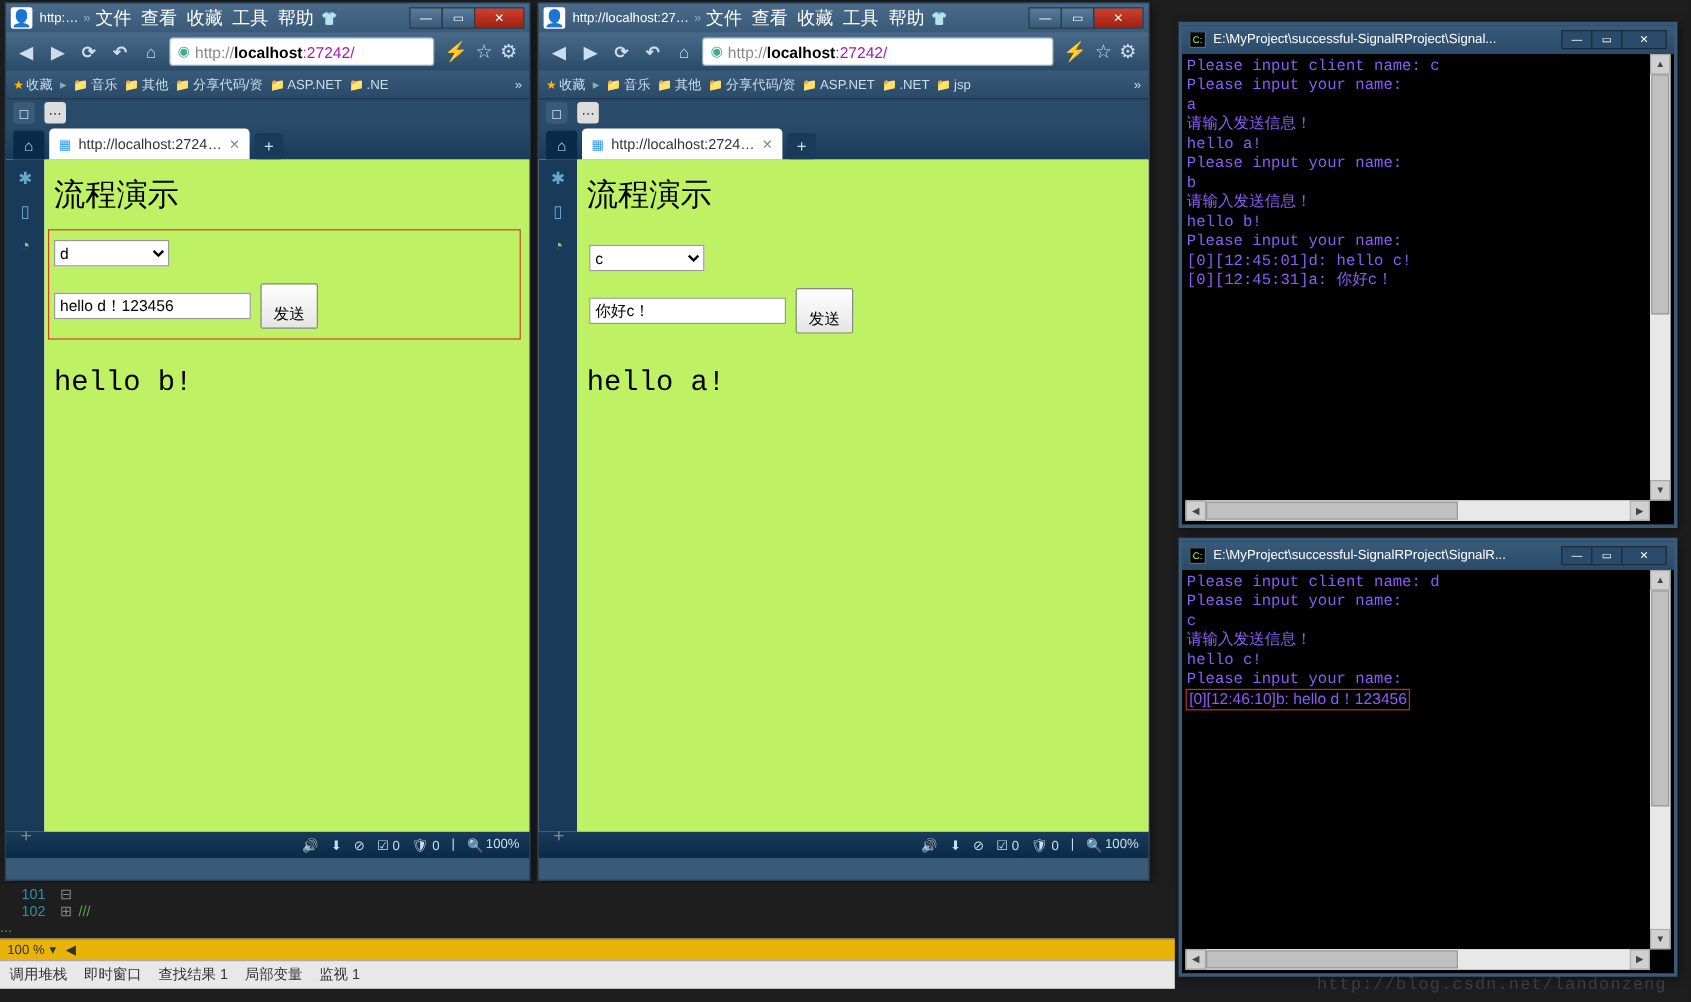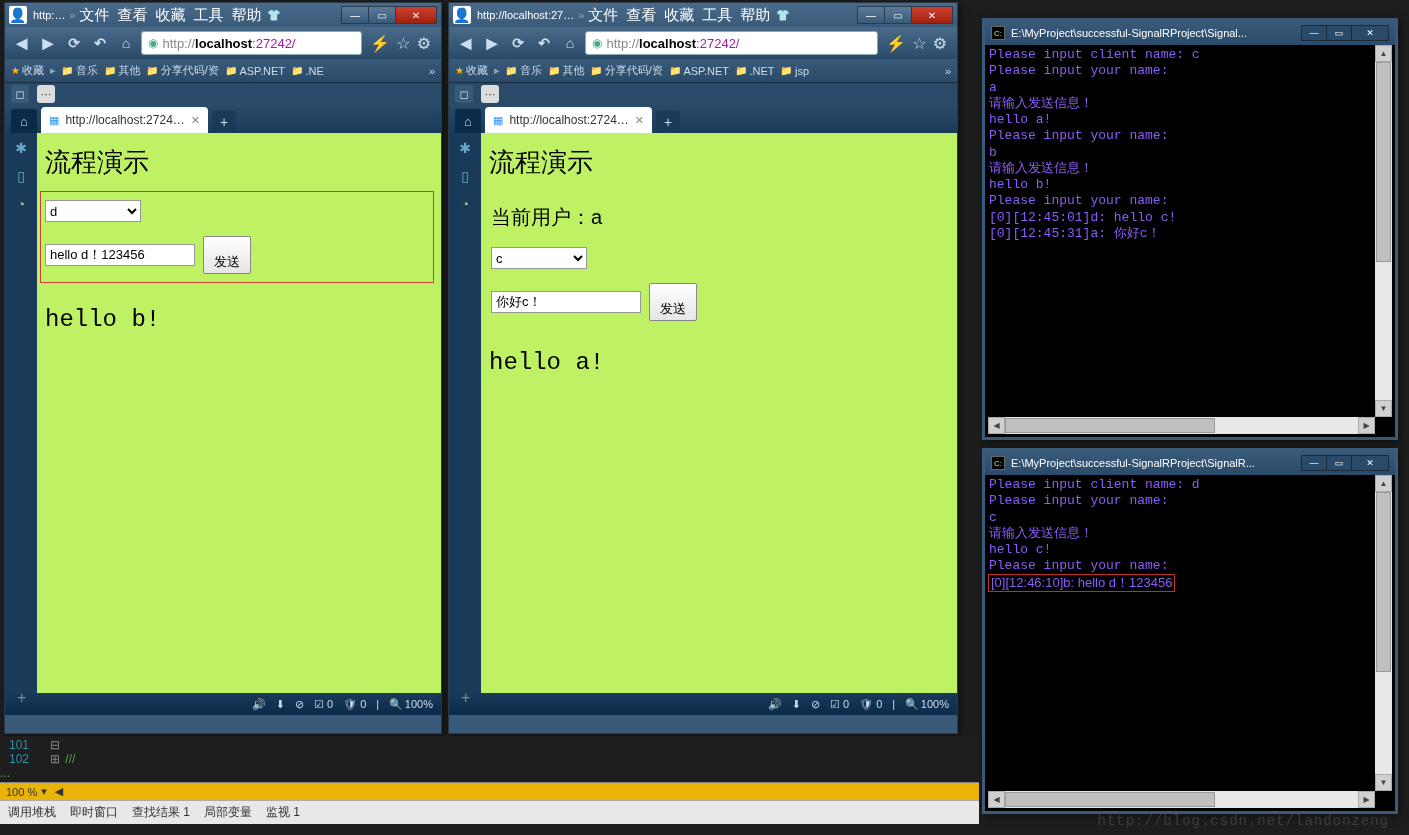--- a/index.html
+++ b/index.html
@@ -47,21 +47,21 @@
 .browser .sidebar{width:32px;background:#1a3a5a;display:flex;flex-direction:column;align-items:center;padding-top:6px;gap:10px}
 .browser .sidebar .sic{width:18px;height:18px;border-radius:3px;color:#6ac;font-size:14px;display:flex;align-items:center;justify-content:center}
 
 .browser .page{flex:1;background:#bef264;padding:12px 8px;font-family:"SimSun",serif;position:relative}
 .browser .page h1{font-size:26px;font-weight:400;margin-bottom:20px}
 .browser .page h2{font-size:20px;font-weight:400;margin-bottom:16px}
 .browser .page .form-box{padding:4px 2px}
 .browser .page .form-box.hl{outline:1px solid #d04030;padding:8px 4px;margin-top:-8px;margin-left:-4px}
 .browser .page select{width:96px;height:22px;font-size:13px;border:1px solid #999;background:#fff;margin-bottom:14px}
 .browser .page .row{display:flex;gap:8px;align-items:center}
-.browser .page input[type=text]{width:150px;height:22px;border:1px solid #999;padding:0 4px;font-size:13px}
+.browser .page input[type=text]{width:164px;height:22px;border:1px solid #999;padding:0 4px;font-size:13px}
 .browser .page button{height:38px;padding:16px 10px;font-size:13px;border:1px solid #888;background:linear-gradient(#fff,#e5e5e5);border-radius:2px}
 .browser .page .msg{font-size:24px;margin-top:24px;font-family:"Courier New",monospace}
 
 .browser .statusbar{height:22px;background:linear-gradient(#1a3a5a,#0a2a4a);display:flex;align-items:center;justify-content:flex-end;padding:0 8px;gap:10px;color:#cde;font-size:11px}
 .browser .statusbar .sic2{display:flex;align-items:center;gap:2px}
 .browser .addplus{position:absolute;left:12px;bottom:26px;color:#888;font-size:16px}
 
 
 .console{position:absolute;background:#000;border:3px solid #3a5a7a;box-shadow:2px 2px 8px rgba(0,0,0,.5)}
 .console .titlebar{height:24px;background:linear-gradient(#3a5a7a,#2a4a6a);display:flex;align-items:center;padding:0 6px;font-size:11px;color:#fff}
@@ -77,21 +77,21 @@
 .console .scrollv .track{flex:1;background:#e8e8e8;position:relative}
 .console .scrollv .thumb{position:absolute;left:1px;right:1px;top:0;height:60px;background:#c0c0c0;border:1px solid #999}
 .console .scrollh{position:absolute;left:3px;right:20px;bottom:3px;height:17px;background:#e8e8e8;display:flex}
 .console .scrollh .arr{width:17px;background:#d0d0d0;border:1px solid #aaa;display:flex;align-items:center;justify-content:center;font-size:8px;color:#444}
 .console .scrollh .track{flex:1;background:#e8e8e8;position:relative}
 .console .scrollh .thumb{position:absolute;top:1px;bottom:1px;left:0;width:120px;background:#c0c0c0;border:1px solid #999}
 
 
 .ide-bottom{position:absolute;left:0;right:430px;top:736px;bottom:0;background:#1e1e1e;color:#ccc;font-size:12px}
 .ide-bottom .code{font-family:Consolas,monospace;font-size:12px;padding:2px 0}
-.ide-bottom .code .ln{color:#2b91af;display:inline-block;width:48px;text-align:center;padding-right:10px}
+.ide-bottom .code .ln{color:#2b91af;display:inline-block;width:48px;text-align:right;padding-right:10px}
 .ide-bottom .code .gutter{display:inline-block;width:14px;color:#888;text-align:center}
 .ide-bottom .code .kw{color:#569cd6}
 .ide-bottom .code .ty{color:#4ec9b0}
 .ide-bottom .code .cm{color:#57a64a}
 .ide-bottom .zoom{background:#eab308;color:#333;font-size:11px;padding:2px 6px;border-top:1px solid #888;display:flex;align-items:center;gap:4px}
 .ide-bottom .bottom-tabs{background:#e8e8e8;color:#333;font-size:12px;padding:3px 8px;display:flex;gap:14px;border-top:1px solid #aaa}
 
 .watermark{position:absolute;right:20px;bottom:6px;font-size:14px;color:rgba(160,160,160,.25);font-family:"Courier New",monospace;letter-spacing:1px}
 </style>
 </head>
@@ -291,21 +291,20 @@
   </div>
   <div class="content-wrap" style="height:560px">
     <div class="sidebar">
       <div class="sic">✱</div>
       <div class="sic">▯</div>
       <div class="sic" style="color:#9c6">◔</div>
     </div>
     <div class="page">
       <h1>流程演示</h1>
       <div class="form-box">
-        <h2>当前用户：a</h2>
         <select><option>c</option></select>
         <div class="row">
           <input type="text" value="你好c！" style="">
           <button>发送</button>
         </div>
       </div>
       <div class="msg">hello a!</div>
     </div>
   </div>
   <div class="addplus">+</div>

